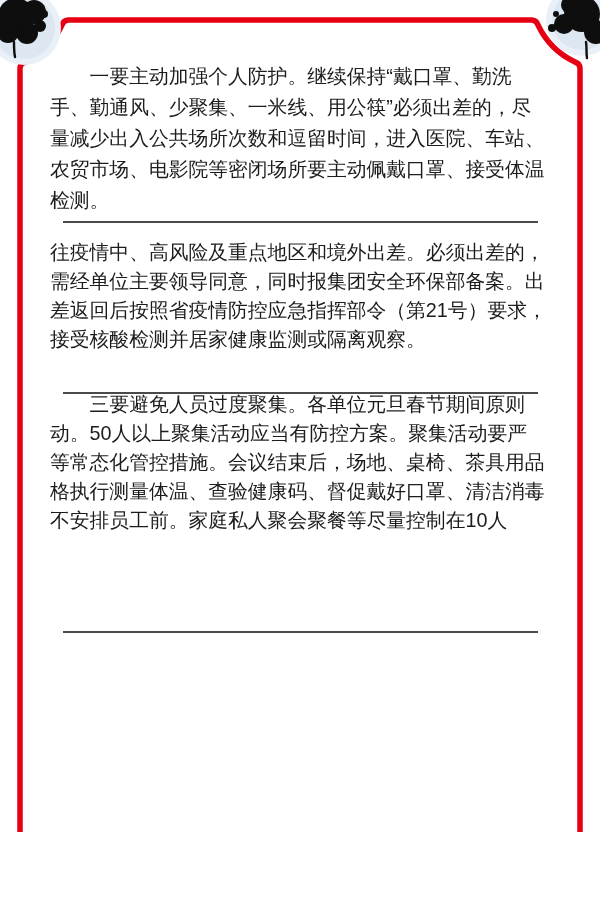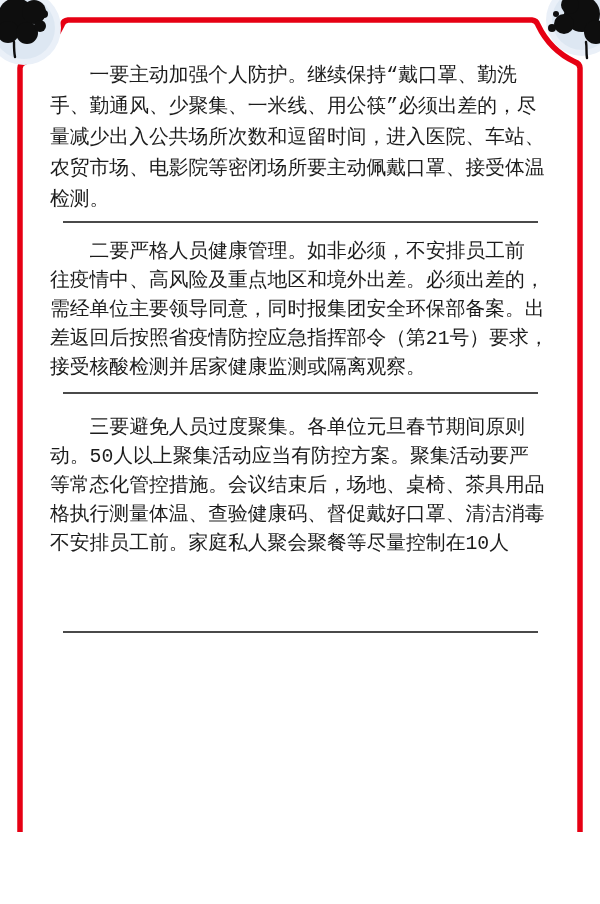--- a/index.html
+++ b/index.html
@@ -8,36 +8,36 @@
     --sep-color:#4a4a4a;
     --ink:#0e0e0e;
     --wash:#dde7f2;
     --wash-outer:#eaf0f8;
     --bg:#ffffff;
   }
   html,body{margin:0;padding:0;background:#fff;}
   .page{
     position:relative;width:600px;height:832px;overflow:hidden;
     background:var(--bg);
-    font-family:Liberation Mono, monospace;
+    font-family:Liberation Sans, sans-serif;
   }
   svg.frame{position:absolute;left:0;top:0;width:600px;height:904px;}
   .sep{position:absolute;left:63px;width:475px;height:2px;background:var(--sep-color);}
   #sep1{top:221px}
   #sep2{top:392px}
   #sep3{top:631px}
   .para{
     position:absolute;left:50px;width:500px;
     color:var(--text-color);font-size:19.8px;
     font-weight:500;
     letter-spacing:0px;white-space:nowrap;
   }
   #p1{top:61px;line-height:31px}
   #p2{top:238px;line-height:29px}
-  #p3{top:414px;line-height:29px}
+  #p3{top:390px;line-height:29px}
   #p4{top:645px;line-height:29.5px}
   .line{text-align:left;}
   .line.first{text-indent:2em;}
 </style>
 </head>
 <body>
 
 <div class="page">
 
   <svg class="frame" viewBox="0 0 600 904" aria-hidden="true">
@@ -124,21 +124,20 @@
   <div class="sep" id="sep3"></div>
 
   <div class="para" id="p1">
       <div class="line first">一要主动加强个人防护。继续保持“戴口罩、勤洗</div>
       <div class="line">手、勤通风、少聚集、一米线、用公筷”必须出差的，尽</div>
       <div class="line">量减少出入公共场所次数和逗留时间，进入医院、车站、</div>
       <div class="line">农贸市场、电影院等密闭场所要主动佩戴口罩、接受体温</div>
       <div class="line last">检测。</div>
     </div>
   <div class="para" id="p2">
-      <div class="line first">二要严格人员健康管理。如非必须，不安排员工前</div>
       <div class="line">往疫情中、高风险及重点地区和境外出差。必须出差的，</div>
       <div class="line">需经单位主要领导同意，同时报集团安全环保部备案。出</div>
       <div class="line">差返回后按照省疫情防控应急指挥部令（第21号）要求，</div>
       <div class="line last">接受核酸检测并居家健康监测或隔离观察。</div>
     </div>
   <div class="para" id="p3">
       <div class="line first">三要避免人员过度聚集。各单位元旦春节期间原则</div>
       <div class="line">动。50人以上聚集活动应当有防控方案。聚集活动要严</div>
       <div class="line">等常态化管控措施。会议结束后，场地、桌椅、茶具用品</div>
       <div class="line">格执行测量体温、查验健康码、督促戴好口罩、清洁消毒</div>

